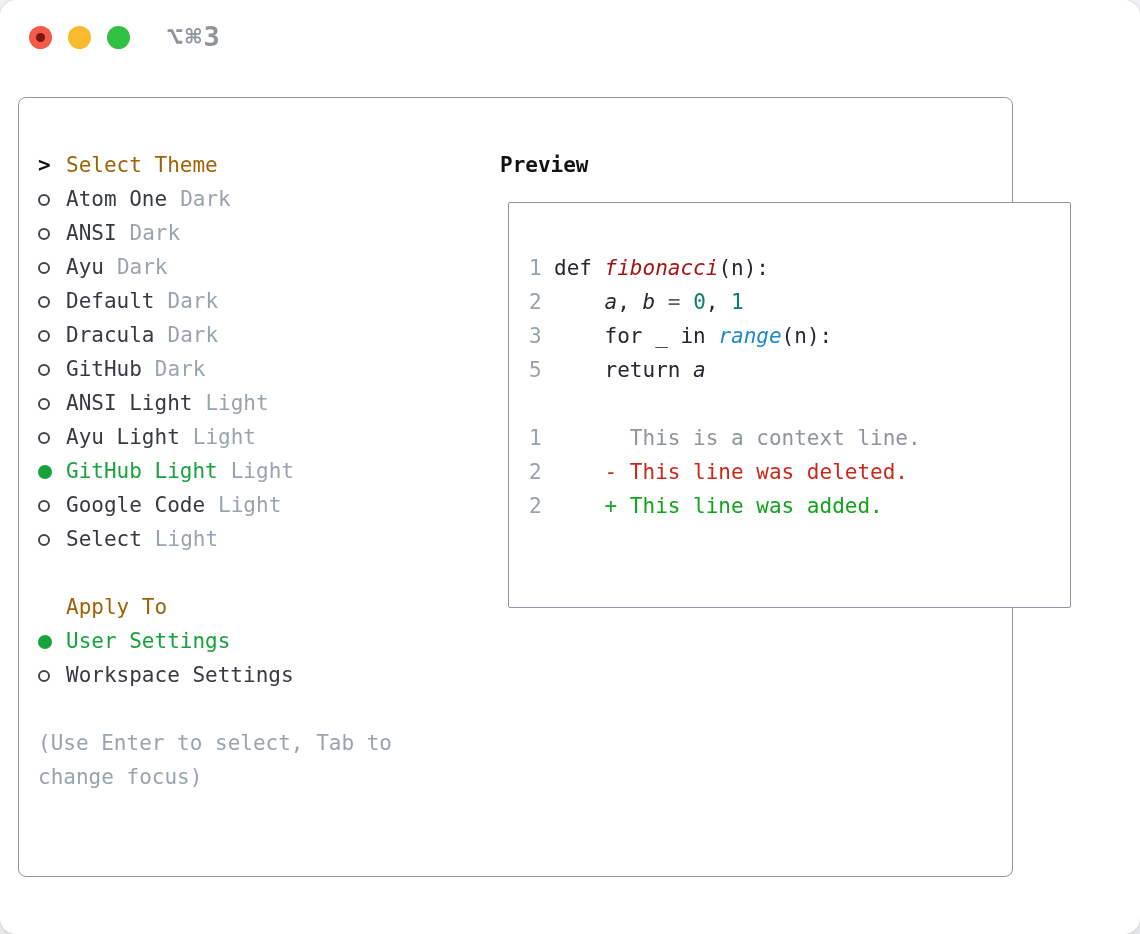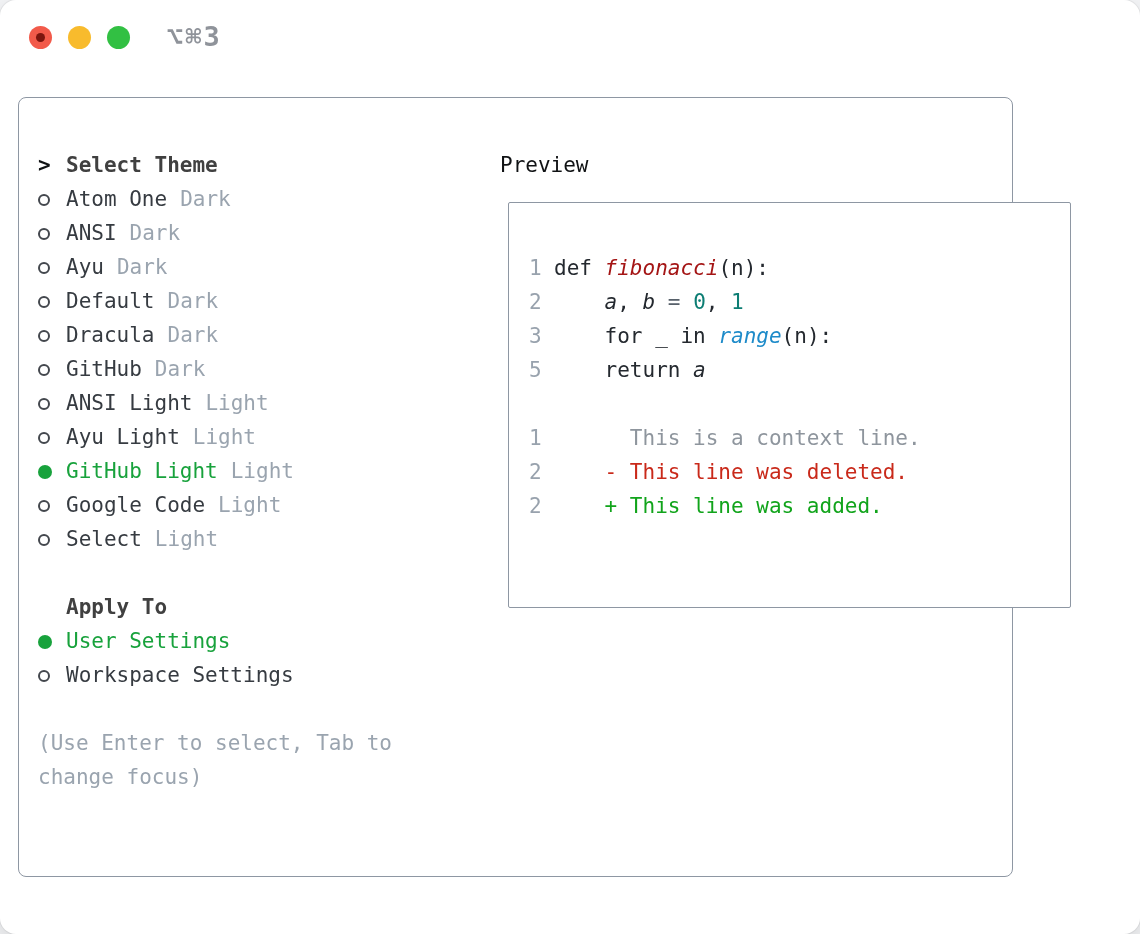--- a/index.html
+++ b/index.html
@@ -21,33 +21,33 @@
 
   
   .panel{position:absolute;left:18px;top:97px;width:995px;height:780px;
          border:1.5px solid var(--border-gray);border-radius:8px;background:#fff;box-sizing:border-box;}
 
   
   .left-col{position:absolute;left:38px;top:148px;width:436px;font-size:21px;line-height:34px;color:#363b41;}
   .row{height:34px;white-space:pre;}
   .row .marker{display:inline-block;width:28px;}
   .cursor{font-weight:700;color:#101214;}
-  .hdr{font-weight:700;color:#404040;}
+  .hdr{font-weight:400;color:#a16207;}
   .hdr-indent{padding-left:28px;}
   .dot{display:inline-block;width:12px;height:12px;border:2px solid #43474d;border-radius:50%;
        box-sizing:border-box;margin-bottom:1px;vertical-align:-1px;}
   .dot.filled{width:14px;height:14px;border:none;background:var(--accent-green);vertical-align:-2px;}
   .selected .label{color:var(--accent-green);}
   .tag{color:var(--tag-gray);margin-left:13px;}
   .spacer{height:34px;}
   .hint{color:var(--tag-gray);white-space:normal;}
 
   
   .preview-hdr{position:absolute;left:500px;top:148px;height:34px;line-height:34px;
-               font-size:21px;font-weight:400;color:#101214;}
+               font-size:21px;font-weight:700;color:#101214;}
   .preview-box{position:absolute;left:508px;top:202px;width:563px;height:406px;
                border:1.5px solid var(--border-gray);border-radius:2px;background:#fff;box-sizing:border-box;}
   .plines{position:absolute;left:20px;top:48px;font-size:21px;line-height:34px;}
   .pline{height:34px;white-space:pre;}
   .ln{display:inline-block;width:25px;color:var(--linenum-gray);}
   .tok-plain{color:#24292f;}
   .tok-op{color:#57606a;}
   .tok-fn{color:var(--fn-red);font-style:italic;}
   .tok-var{color:#24292f;font-style:italic;}
   .tok-num{color:var(--num-teal);}

